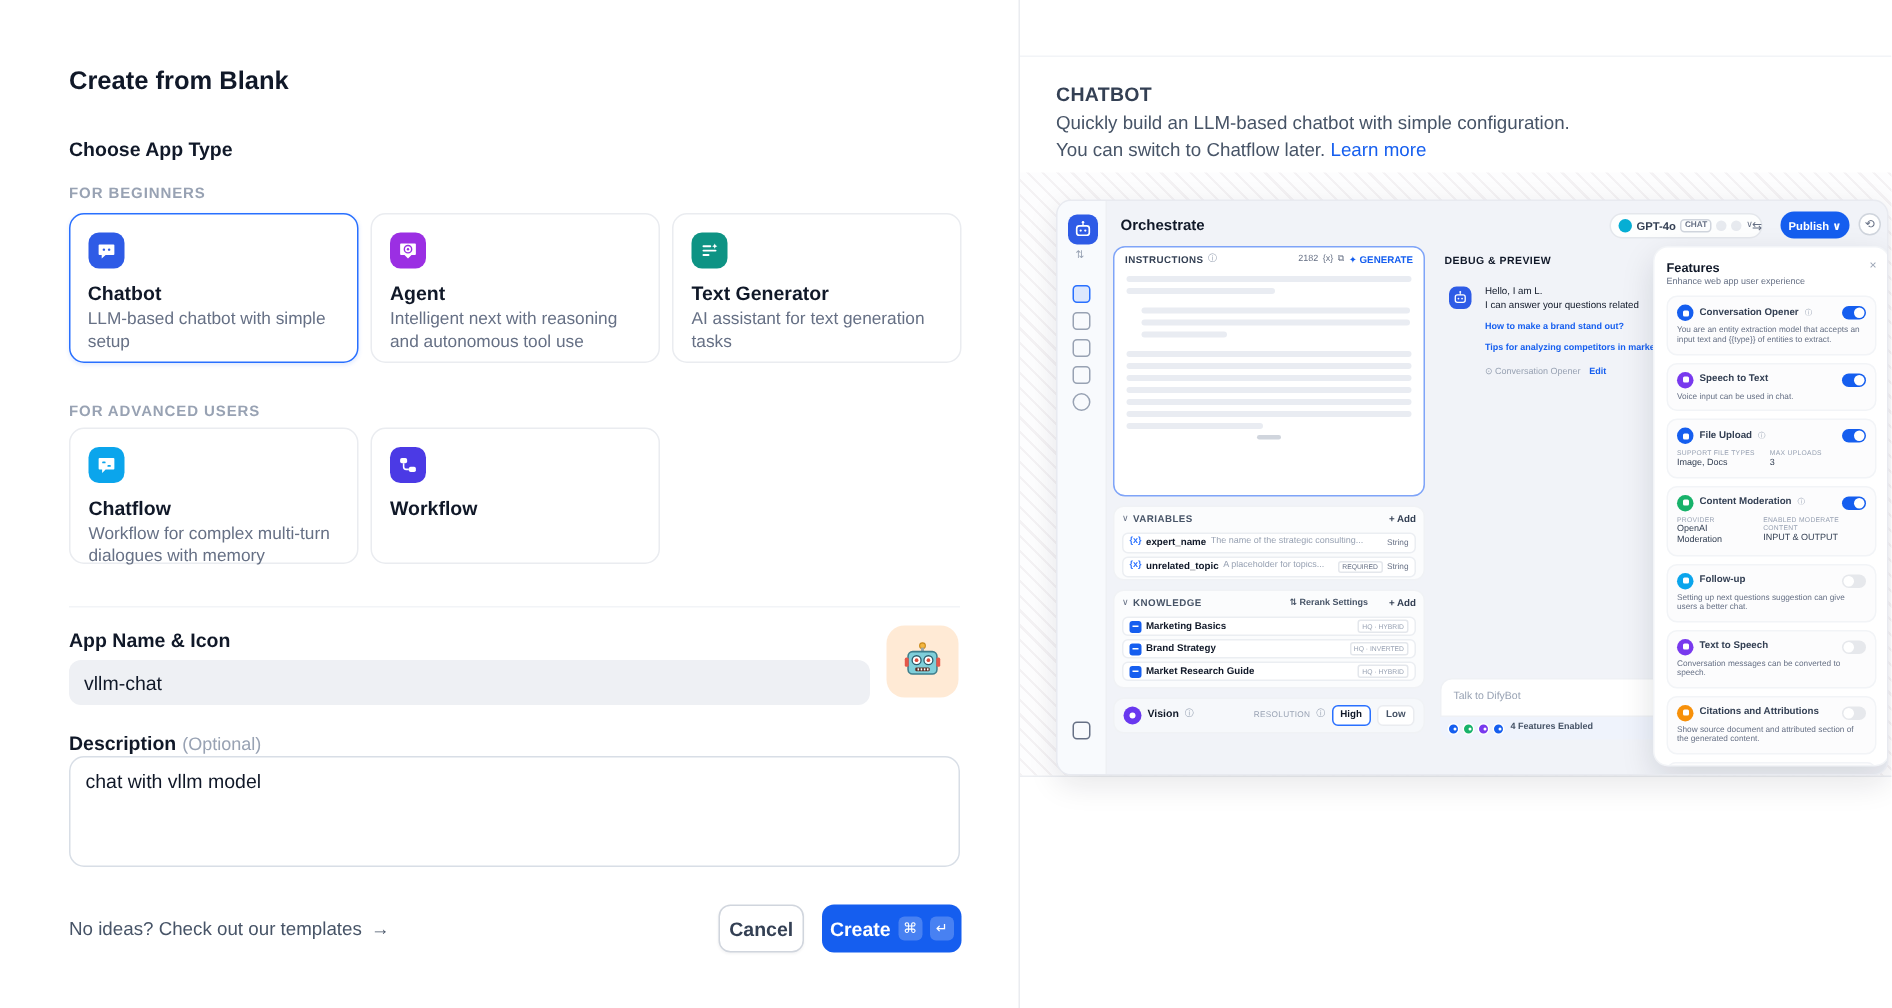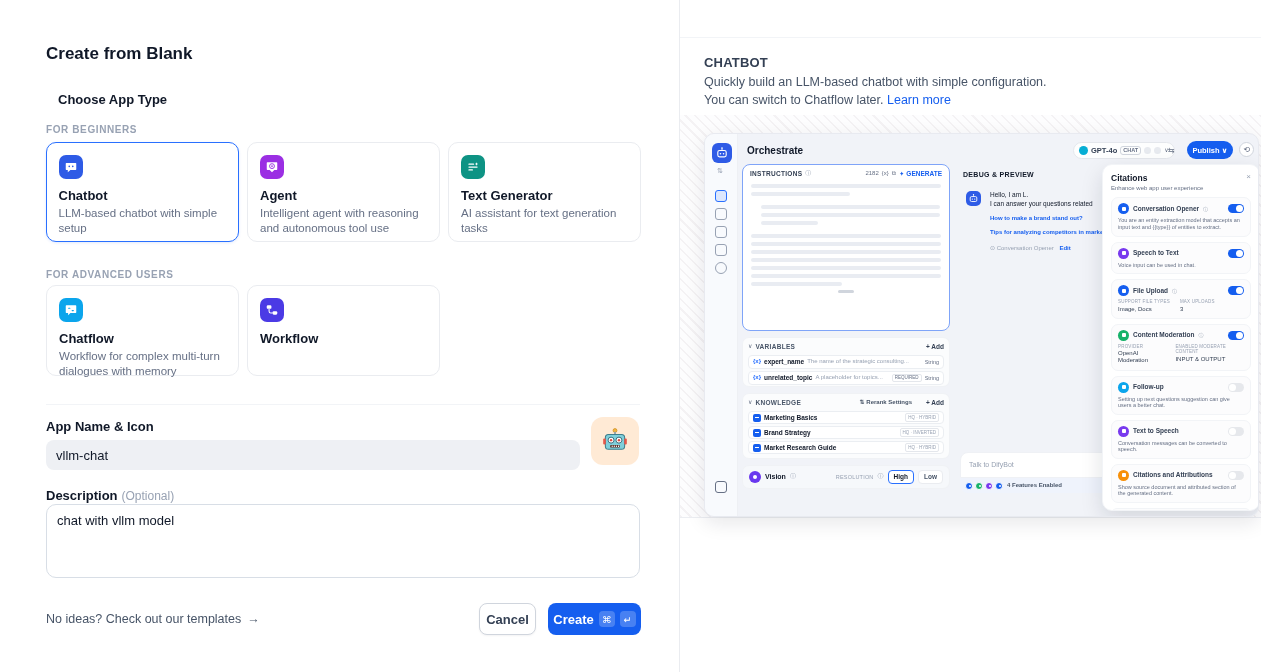--- a/index.html
+++ b/index.html
@@ -3,21 +3,21 @@
 <meta charset="utf-8">
 <style>
   * { box-sizing: border-box; margin: 0; padding: 0; }
   html,body { width:1261px; height:672px; overflow:hidden; }
   body { font-family:"Liberation Sans","DejaVu Sans",sans-serif; background:#fff; position:relative; color:#101828; }
   .abs { position:absolute; }
 
   
   #left { position:absolute; left:0; top:0; width:679px; height:672px; background:#fff; }
   .title { left:46px; top:44px; font-size:17px; font-weight:800; color:#101828; }
-  .choose { left:58px; top:92px; font-size:13px; font-weight:700; color:#101828; }
+  .choose { left:46px; top:92px; font-size:13px; font-weight:700; color:#101828; }
   .grouplabel { font-size:10px; font-weight:700; color:#98A2B3; letter-spacing:.6px; }
   .cardrow { display:flex; gap:8px; }
   .card { width:193px; border:1px solid #EAECF0; border-radius:10px; background:#fff; padding:12px; cursor:pointer; }
   .row1 .card { height:100px; } .row2 .card { height:91px; }
   .card.selected { border:1.5px solid #2970FF; padding:11.5px; box-shadow:0 1px 3px rgba(21,94,239,.12); }
   .appicon { width:24px; height:24px; border-radius:7px; display:flex; align-items:center; justify-content:center; }
   .cname { margin-top:9px; font-size:13px; font-weight:700; color:#101828; }
   .cdesc { margin-top:3px; font-size:11.5px; color:#667085; line-height:1.32; }
   .ic-chatbot{background:#2E5BE6;} .ic-agent{background:#9B2FE3;} .ic-textgen{background:#0E9384;}
   .ic-chatflow{background:#0BA5EC;} .ic-workflow{background:#4B3AE5;}
@@ -160,21 +160,21 @@
     </div>
     <div class="card">
       <div class="appicon ic-agent">
         <svg width="14" height="14" viewBox="0 0 24 24">
             <path fill="#fff" d="M4 4h16a1 1 0 0 1 1 1v11a1 1 0 0 1-1 1h-4l-4 4-4-4H4a1 1 0 0 1-1-1V5a1 1 0 0 1 1-1z"></path>
             <circle cx="12" cy="10.5" r="4.2" fill="none" stroke="#9B2FE3" stroke-width="1.6"></circle>
             <circle cx="12" cy="10.5" r="1.4" fill="#9B2FE3"></circle>
           </svg>
       </div>
       <div class="cname">Agent</div>
-      <div class="cdesc">Intelligent agent with reasoning and autonomous tool use</div>
+      <div class="cdesc">Intelligent next with reasoning and autonomous tool use</div>
     </div>
     <div class="card">
       <div class="appicon ic-textgen">
         <svg width="14" height="14" viewBox="0 0 24 24">
             <rect x="4" y="6" width="10" height="2.2" rx="1.1" fill="#fff"></rect>
             <rect x="4" y="11" width="16" height="2.2" rx="1.1" fill="#fff"></rect>
             <rect x="4" y="16" width="8" height="2.2" rx="1.1" fill="#fff"></rect>
             <path fill="#fff" d="M18 4l.9 2.1L21 7l-2.1.9L18 10l-.9-2.1L15 7l2.1-.9z"></path>
           </svg>
       </div>
@@ -401,21 +401,21 @@
       <div class="talk">Talk to DifyBot</div>
       <div class="featbar">
         <div class="fdot" style="background:#155EEF"></div>
         <div class="fdot" style="background:#17B26A"></div>
         <div class="fdot" style="background:#7839EE"></div>
         <div class="fdot" style="background:#155EEF"></div>
         <span>4 Features Enabled</span>
       </div>
 
       <div class="features">
-        <div class="feat-t">Citations</div>
+        <div class="feat-t">Features</div>
         <div class="feat-x">×</div>
         <div class="feat-sub">Enhance web app user experience</div>
 
         <div class="fitem">
           <div class="fihead">
             <div class="fic" style="background:#155EEF"></div>
             <span class="finame">Conversation Opener</span>
             <span class="fiinfo">ⓘ</span>
             <span class="sp"></span>
               <div class="toggle on"></div>

